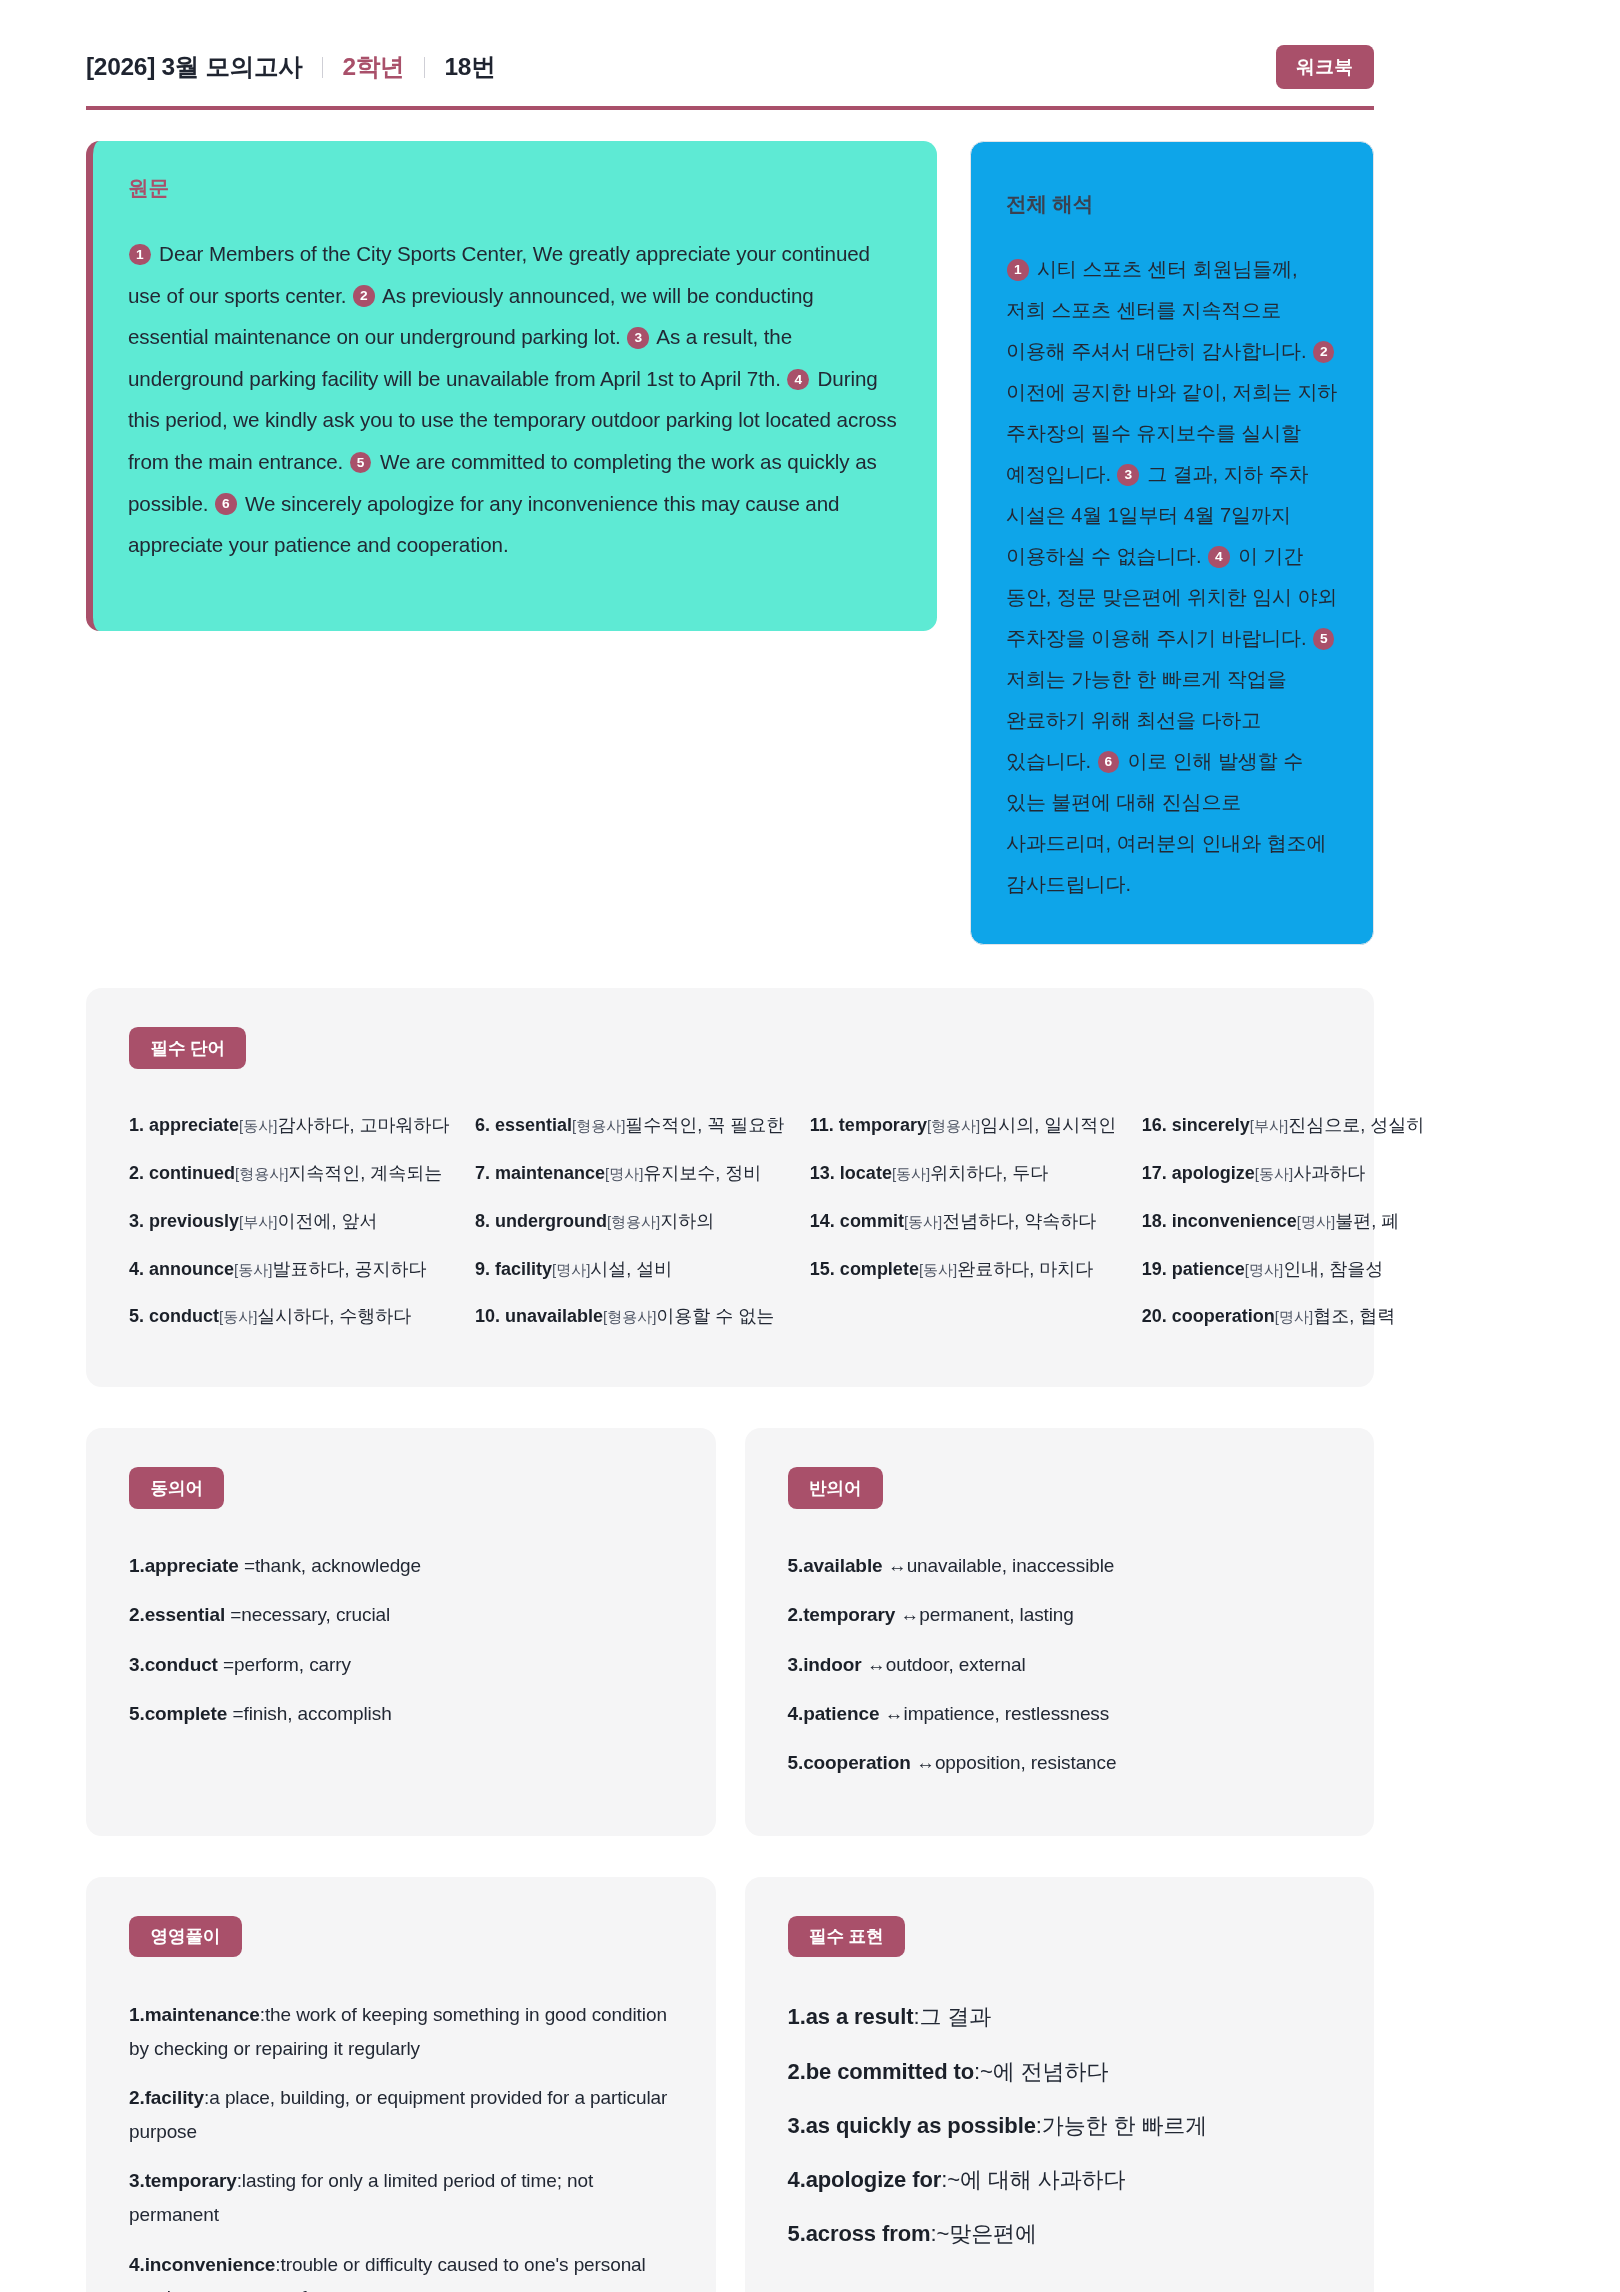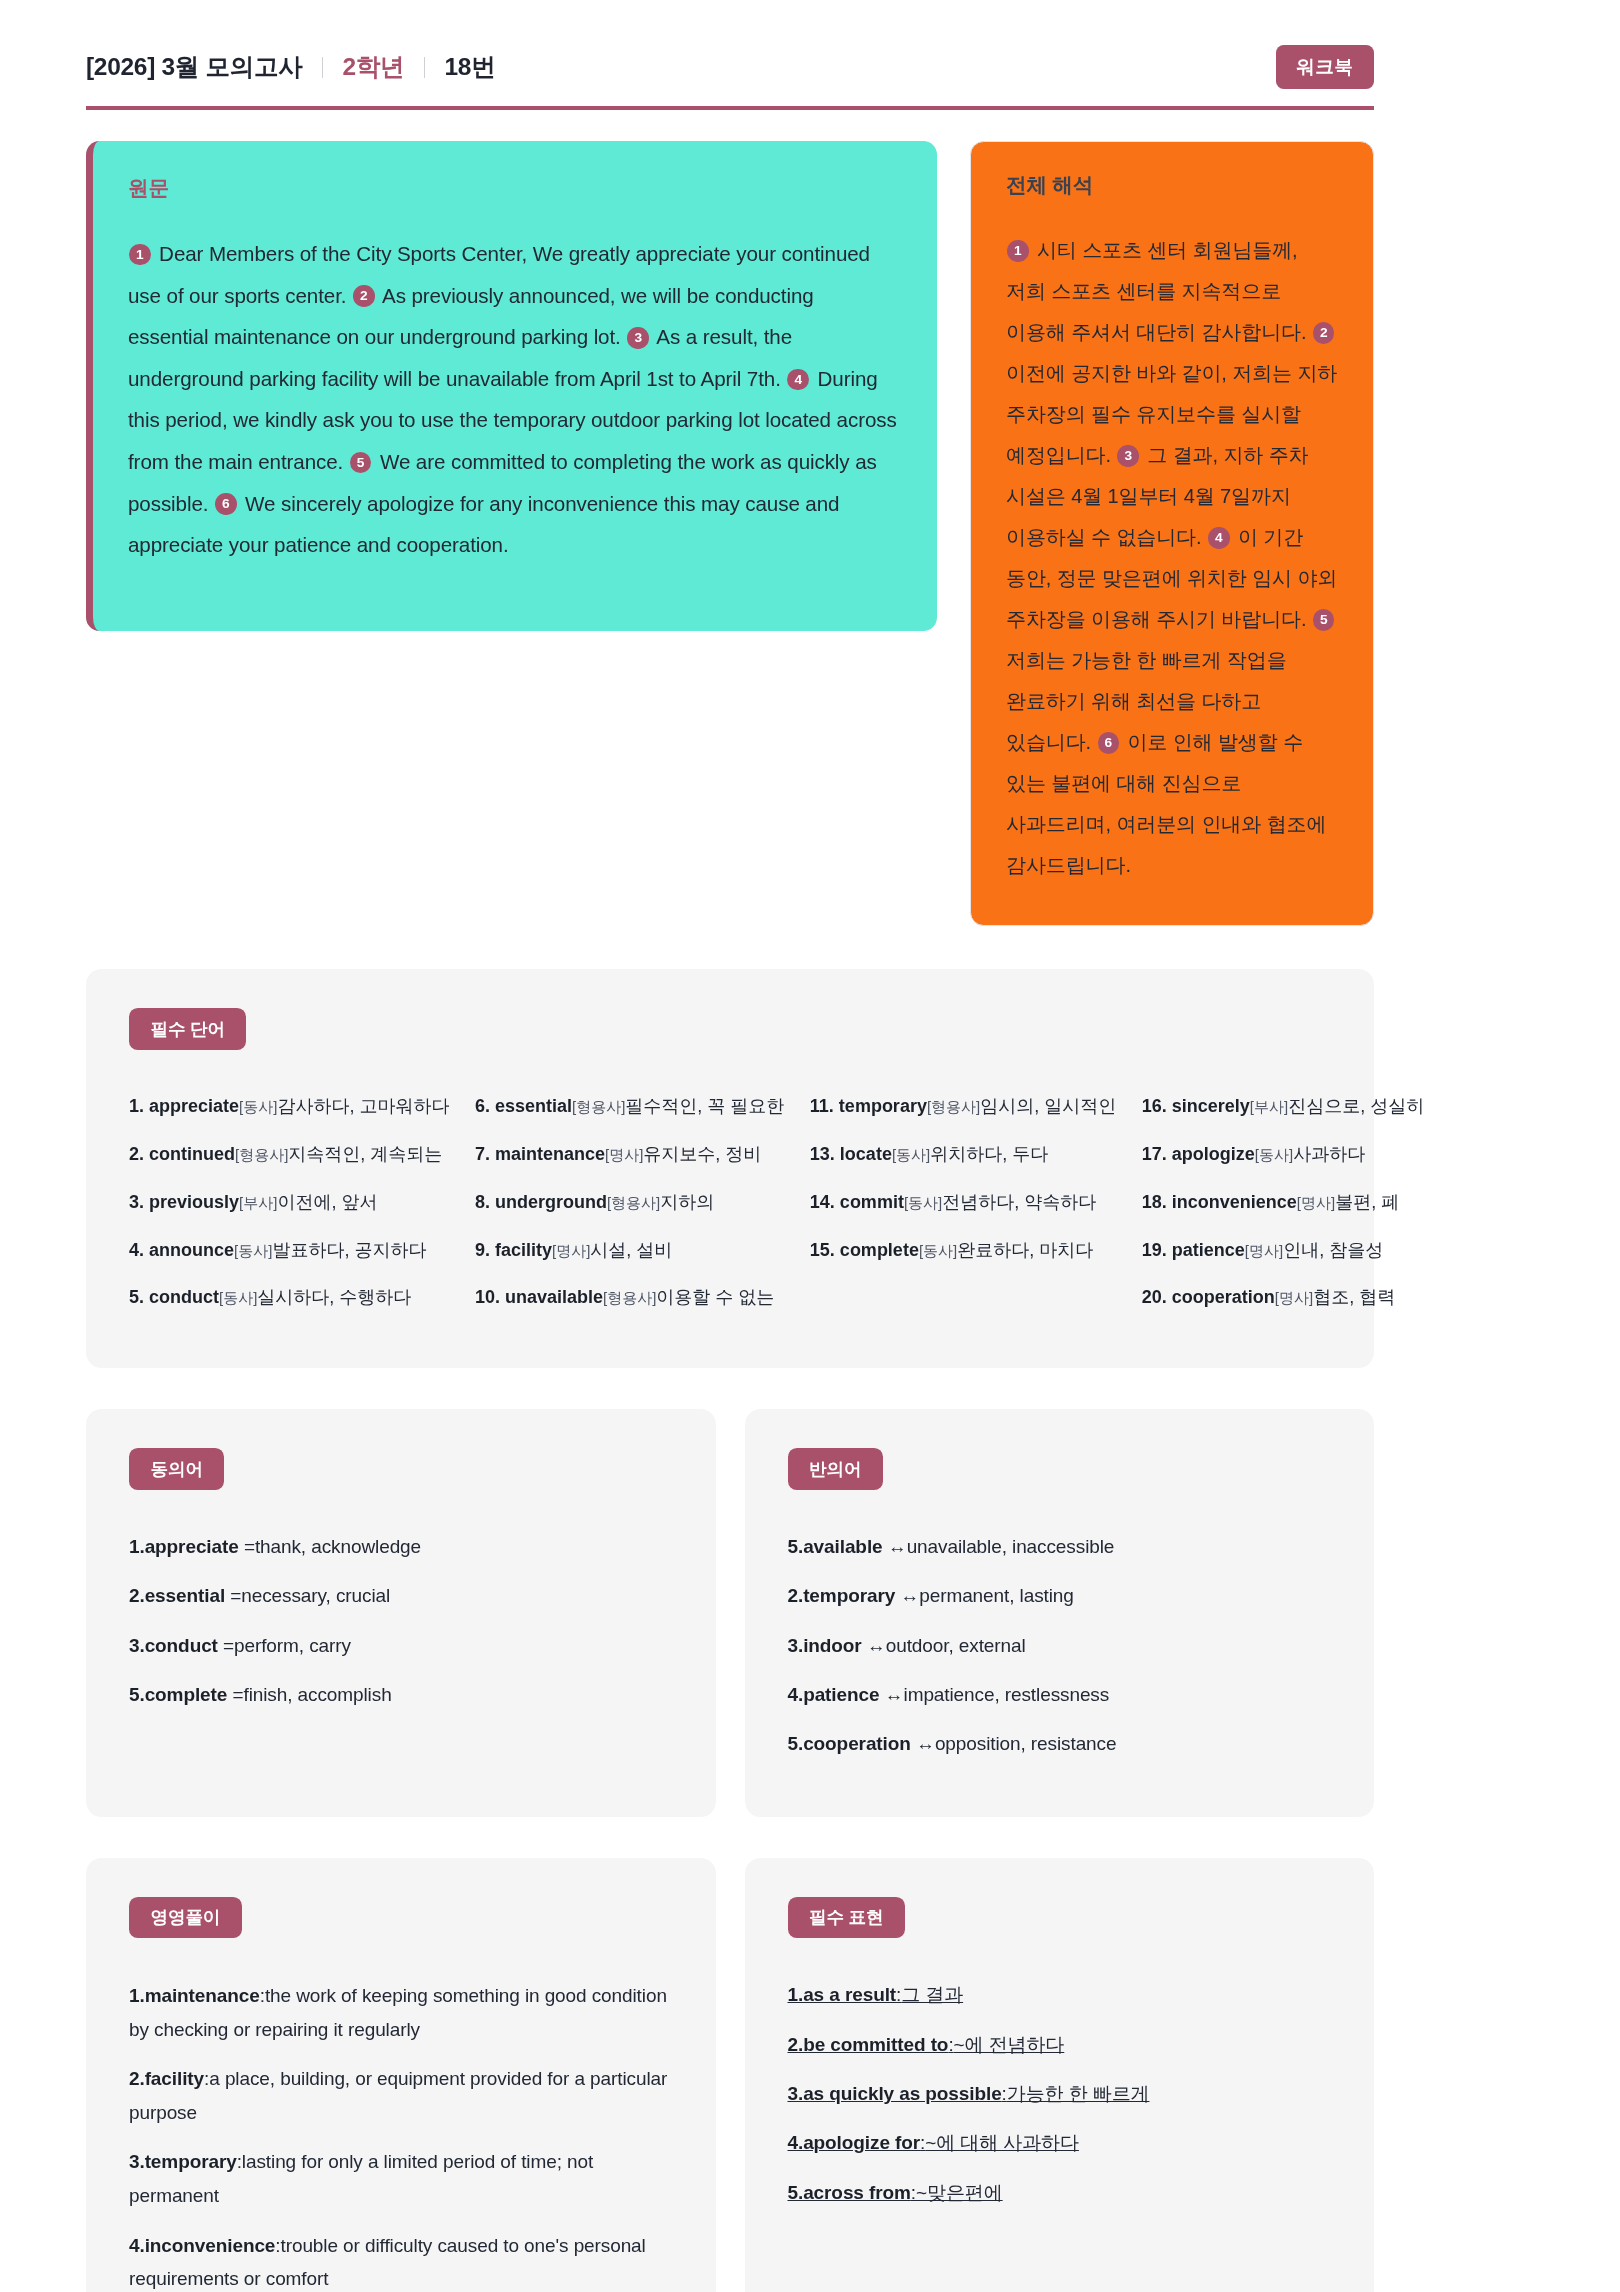--- a/index.html
+++ b/index.html
@@ -87,24 +87,24 @@
     font-size: 20.6px;
     font-weight: 700;
     color: #a9506a;
     margin-bottom: 31px;
     letter-spacing: -0.2px;
   }
   .panel-label.dark { color: #3a4150; }
 
   .trans-card {
     flex: 1 1 auto;
-    background: #f97316;
+    background: #0ea5e9;
     border: 1px solid #e2e4e9;
     border-radius: 13.7px;
-    padding: 29px 35px 39px 35px;
+    padding: 48px 35px 39px 35px;
     min-height: 490px;
   }
 
   .body-text {
     font-size: 20.6px;
     line-height: 2.02;
     color: #222834;
     letter-spacing: -0.1px;
     word-break: keep-all;
   }
@@ -189,26 +189,25 @@
   .def-item {
     font-size: 19px;
     line-height: 1.78;
     color: #222834;
     padding: 7.8px 0;
     letter-spacing: -0.1px;
   }
   .def-item .hw { font-weight: 700; color: #1b2029; }
 
   .expr-item {
-    font-size: 19px;
+    font-size: 22px;
     line-height: 1.62;
     color: #222834;
     padding: 9.3px 0;
     letter-spacing: -0.1px;
-    text-decoration: underline;
   }
   .expr-item .hw { font-weight: 700; color: #1b2029; }
 
   .equal-h { min-height: 294px; }
   .equal-h2 { min-height: 294px; }
 
   
   .page-footer {
     position: absolute;
     left: 12px;

